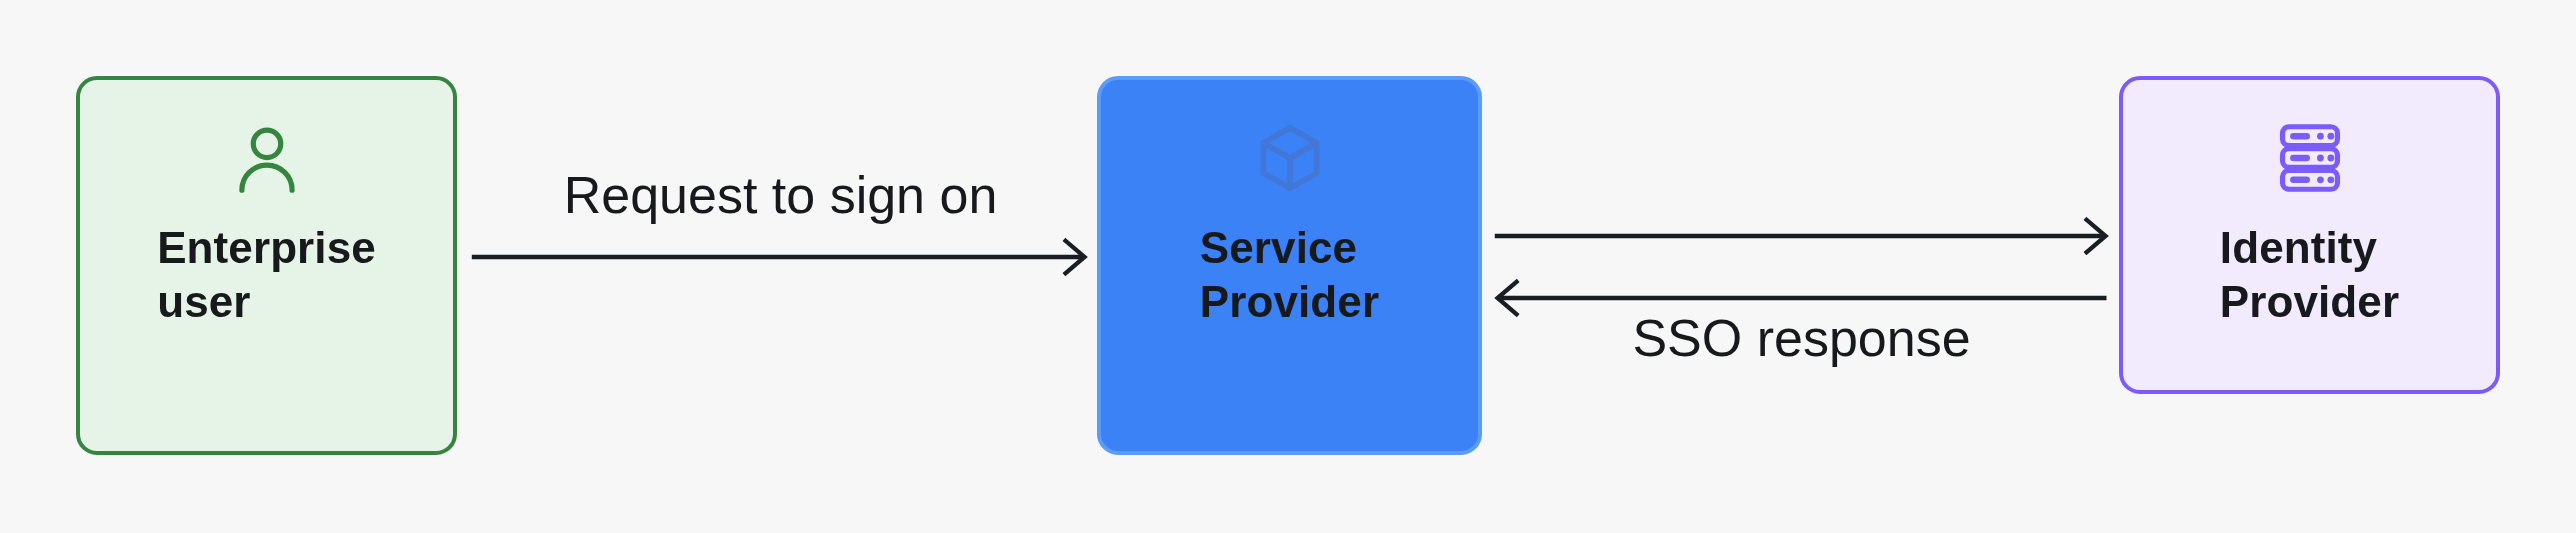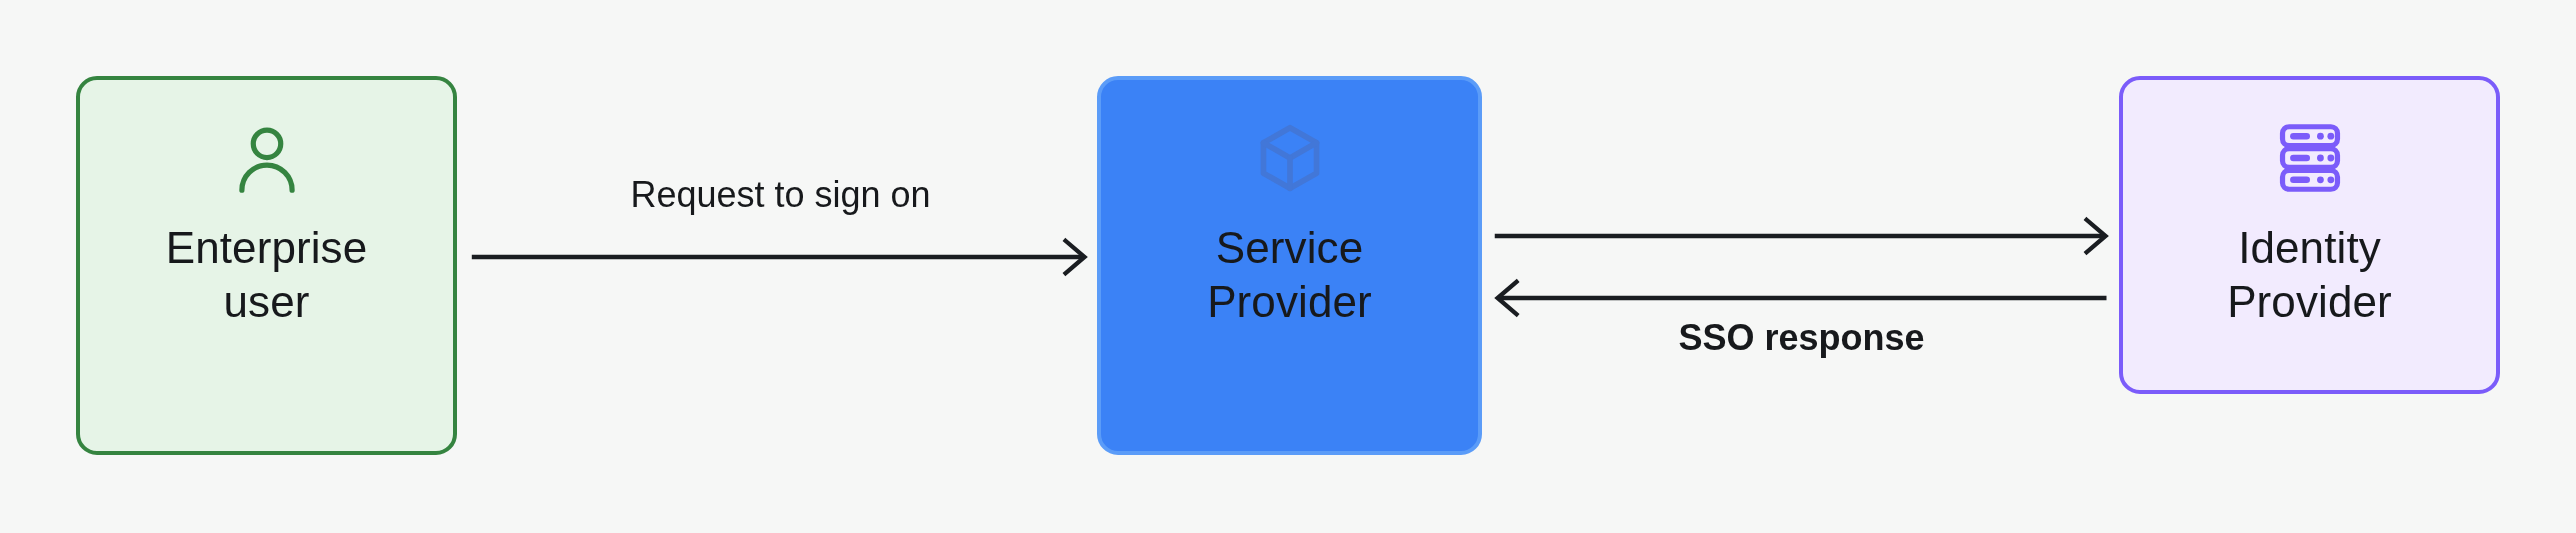--- a/index.html
+++ b/index.html
@@ -38,24 +38,23 @@
     width: 72px;
     height: 72px;
     display: block;
     line-height: 0;
   }
   .node-label {
     margin-top: 27px;
     font-size: 44px;
     line-height: 54px;
     color: #17191c;
-    text-align: center;
     letter-spacing: 0.1px;
     white-space: pre-line;
-    font-weight: 400;
+    font-weight: 700;
   }
 
   #node-enterprise-user {
     left: 76px;  top: 76px;
     width: 381px; height: 379px;
     background: #e6f4e7;
     border-color: #358440;
   }
   #node-service-provider {
     left: 1097px; top: 76px;
@@ -73,36 +72,36 @@
   
   .connector {
     position: absolute;
   }
   .connector svg {
     display: block;
     overflow: visible;
   }
   .edge-label {
     position: absolute;
-    font-size: 36px;
+    font-size: 52px;
     line-height: 48px;
     color: #17191c;
     white-space: nowrap;
     text-align: center;
     font-weight: 400;
   }
 
   #connector-request-to-sign-on { left: 471px; top: 238px; }
   #label-request-to-sign-on     { left: 471px; top: 171px; width: 619px; }
 
   #connector-sso-request { left: 1494px; top: 217px; }
   #label-sso-request     { left: 1494px; top: 151px; width: 615px; }
 
   #connector-sso-response { left: 1492px; top: 279px; }
-  #label-sso-response     { left: 1494px; top: 314px; width: 615px; font-weight: bold; }
+  #label-sso-response     { left: 1494px; top: 314px; width: 615px; }
 </style>
 </head>
 <body>
 
 <div id="diagram-canvas">
 
   <div class="node" id="node-enterprise-user">
     <span class="node-icon">
       <svg viewBox="0 0 76 76" width="72" height="72" aria-hidden="true">
         <circle cx="38" cy="23" r="14.5" fill="none" stroke="#358440" stroke-width="5.5"></circle>

